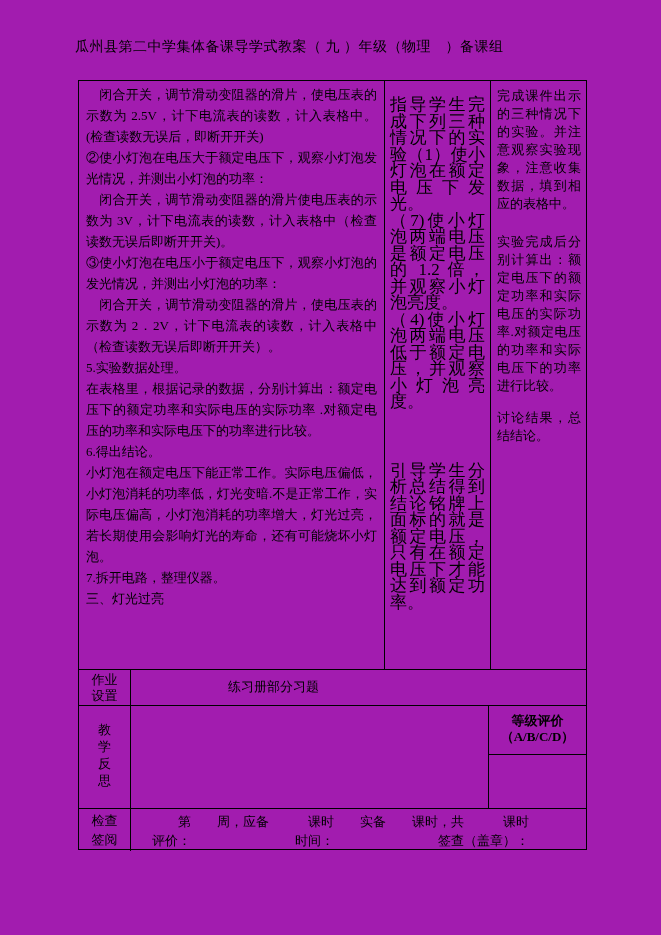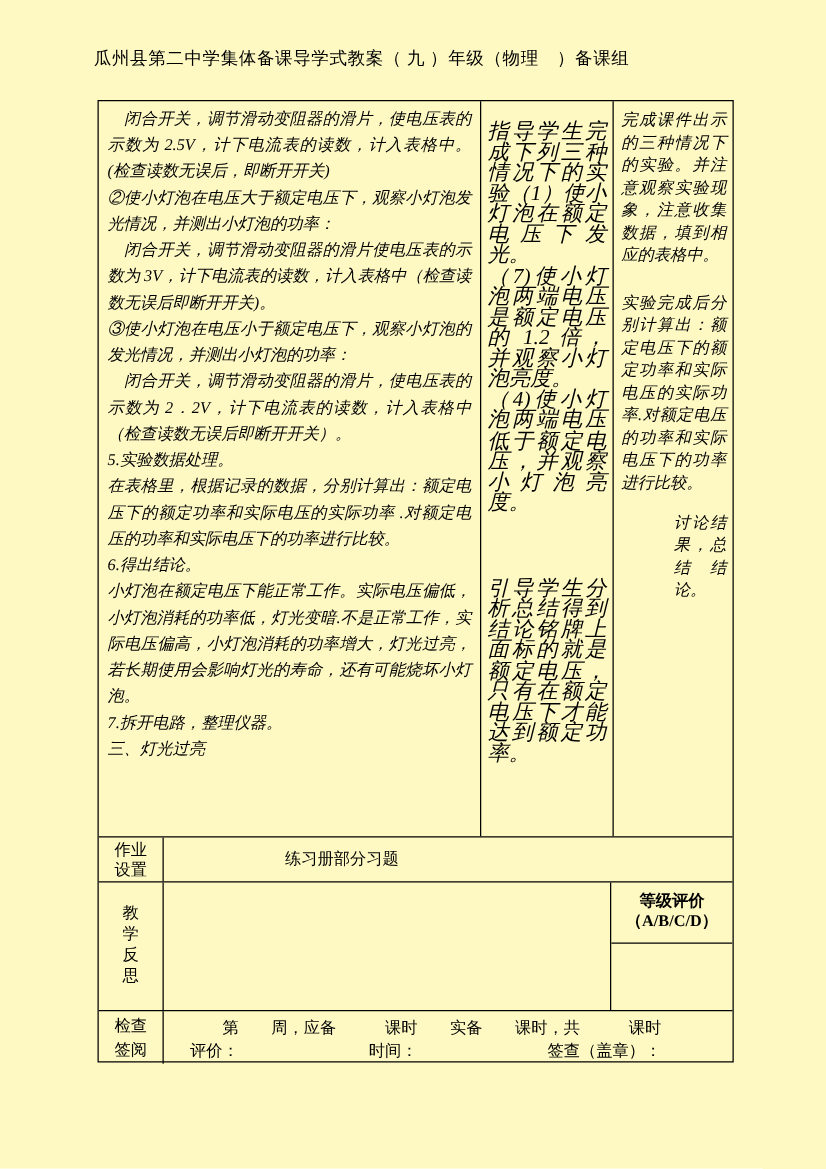--- a/index.html
+++ b/index.html
@@ -1,20 +1,20 @@
 <!DOCTYPE html>
 <html><head>
 <meta charset="utf-8">
 <style>
   html, body { margin: 0; padding: 0; background: #ffffff; }
   .page {
     position: relative;
     width: 661px;
     height: 935px;
-    background: #fef9c3;
+    background: #a21caf;
     color: #000000;
     font-family: "Liberation Serif", "DejaVu Serif", serif;
     overflow: hidden;
   }
   .doc-title {
     position: absolute;
     left: 75px;
     top: 38px;
     font-size: 14px;
     letter-spacing: 0.5px;
@@ -26,41 +26,41 @@
     top: 80px;
     width: 509px;
     height: 770px;
     border: 1px solid #000;
     box-sizing: border-box;
   }
   .row { position: absolute; left: 0; right: 0; box-sizing: border-box; }
   .cell { position: absolute; top: 0; bottom: 0; box-sizing: border-box; overflow: hidden; }
   .br { border-right: 1px solid #000; }
 
-  .row-main { top: 0; height: 589px; border-bottom: 1px solid #000; font-style: italic; }
+  .row-main { top: 0; height: 589px; border-bottom: 1px solid #000; }
   .cell-main-left  { left: 0;   width: 306px; padding: 3px 7px 0 7px; }
   .cell-main-mid   { left: 306px; width: 106px; padding: 16px 5px 0 5px; }
   .cell-main-right { left: 412px; right: 0;   padding: 6px 5px 0 6px; }
 
   .cell-main-left p {
     margin: 0; font-size: 13px; line-height: 21px;
     text-align: justify; white-space: pre-wrap;
   }
   .cell-main-mid p {
     margin: 0; font-size: 17px; line-height: 16.5px;
     text-align: justify; white-space: pre-wrap;
   }
   .cell-main-mid p.gap-lg { margin-top: 52px; }
   .cell-main-mid p.gap-xl { margin-top: 118px; }
   .cell-main-right p {
     margin: 0; font-size: 13px; line-height: 18px;
     text-align: justify; white-space: pre-wrap;
   }
   .cell-main-right p.gap-md { margin-top: 20px; }
-  .cell-main-right p.gap-sm { margin-top: 14px; margin-left: 42px; }
+  .cell-main-right p.gap-sm { margin-top: 14px; }
 
   .row-homework { top: 589px; height: 36px; border-bottom: 1px solid #000; }
   .row-reflection { top: 625px; height: 103px; border-bottom: 1px solid #000; }
   .row-check { top: 728px; height: 42px; text-decoration: underline; }
 
   .cell-label { left: 0; width: 52px; border-right: 1px solid #000; text-align: center; font-size: 13px; }
   .label-2line { padding-top: 2px; line-height: 16px; }
   .label-4line { padding-top: 15px; line-height: 17px; }
   .label-2line-tall { padding-top: 2px; line-height: 19px; }
 

